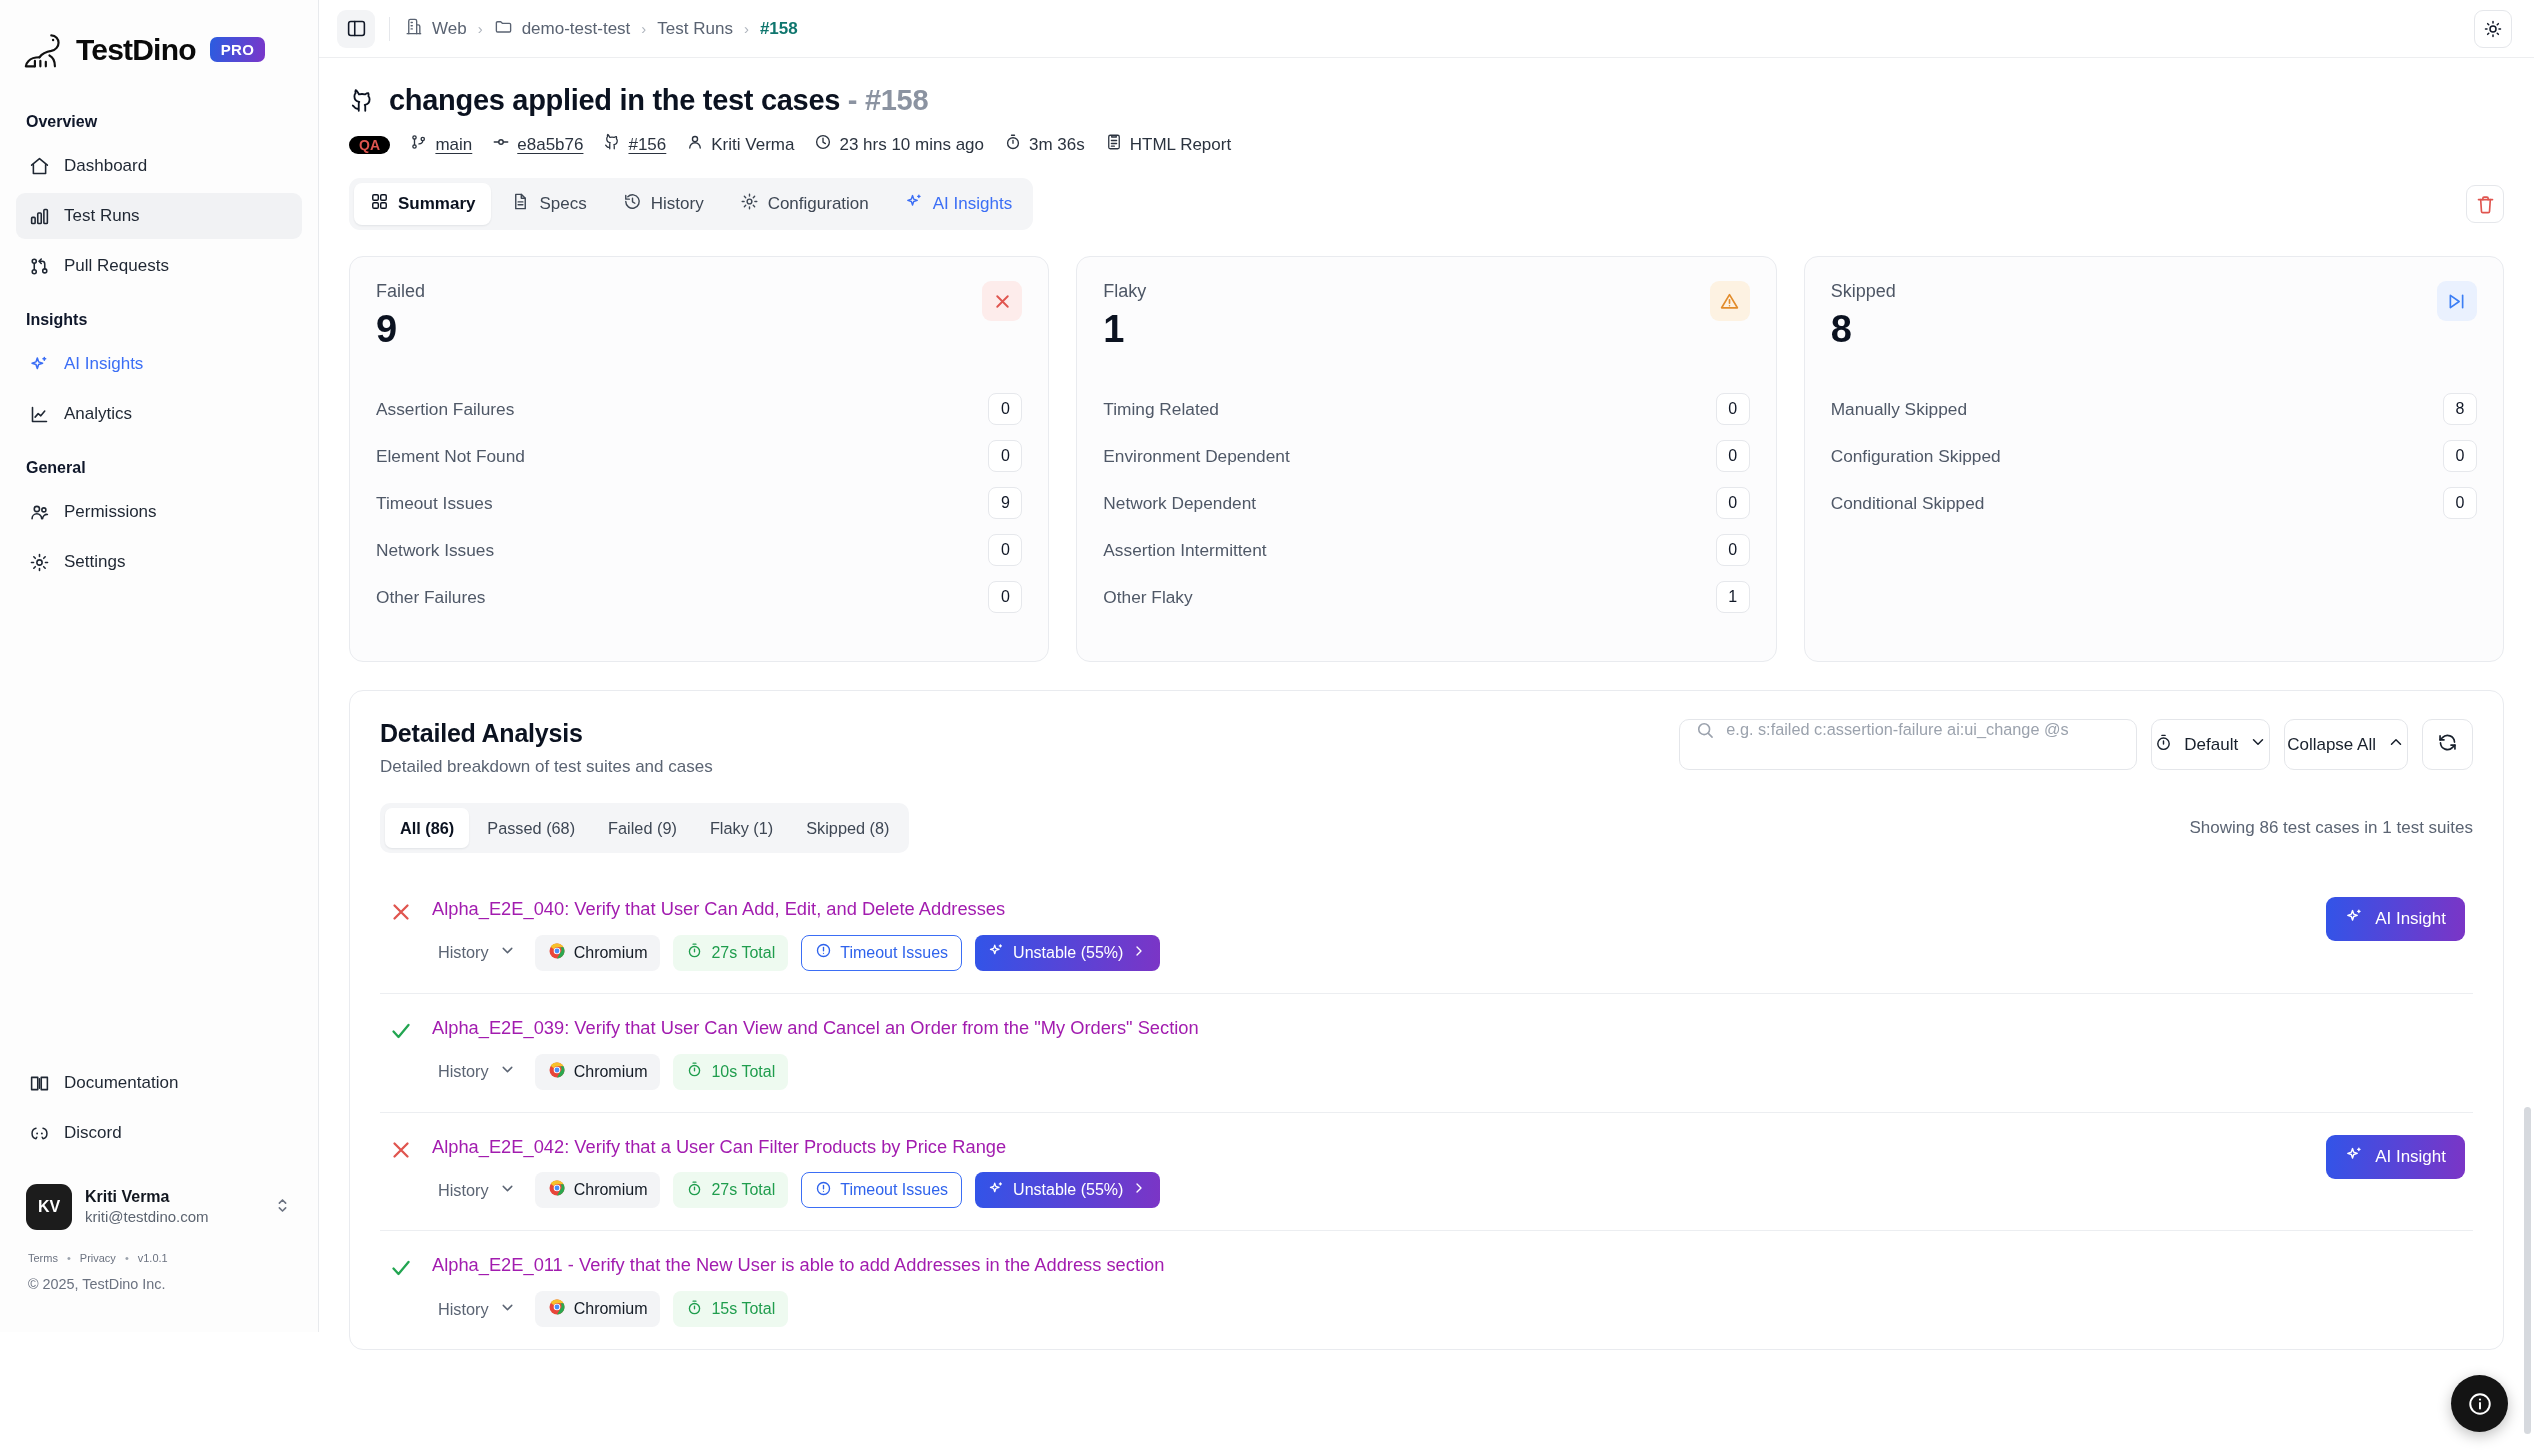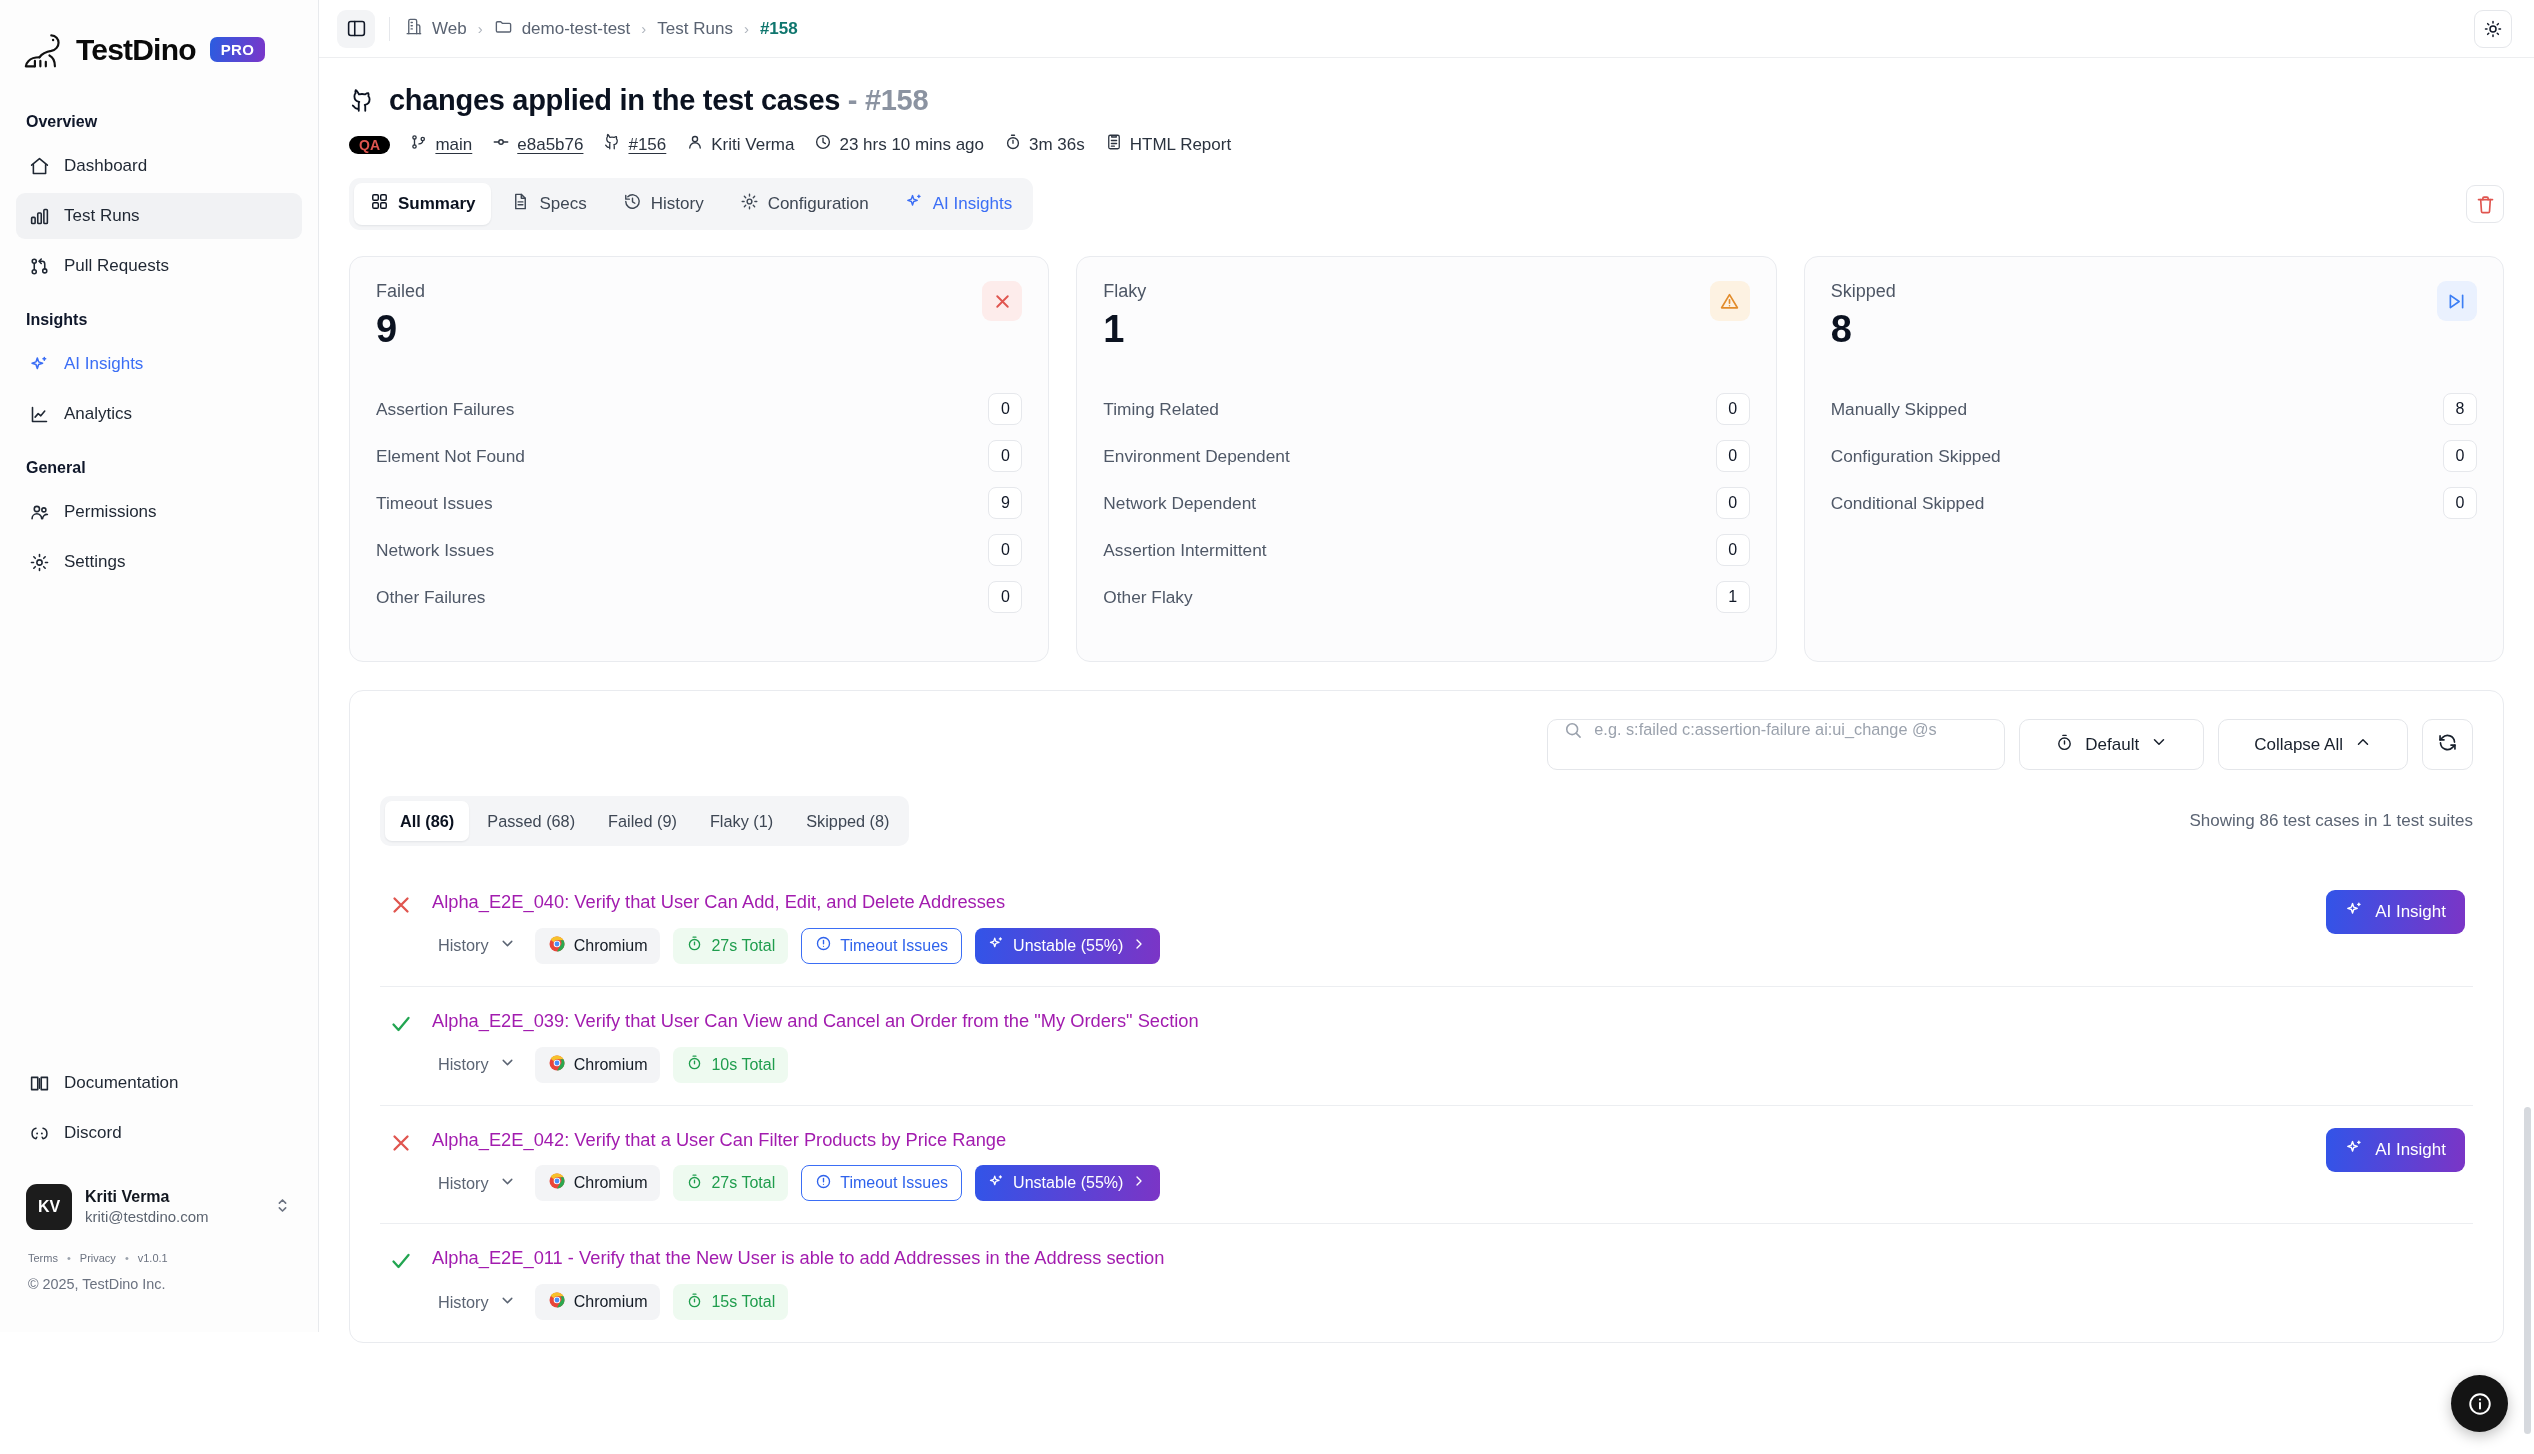--- a/index.html
+++ b/index.html
@@ -142,21 +142,21 @@
     width: 458px; height: 51px; border: 1px solid #e4e6ea; border-radius: 10px; background: #fff;
     display: flex; align-items: flex-start; gap: 11px; padding: 0 15px; overflow: hidden;
   }
   .search input {
     border: 0; outline: 0; font-size: 16.3px; color: #1f2733; width: 100%;
     font-family: "Liberation Sans", sans-serif; background: transparent;
   }
   .search input::placeholder { color: #9ba2ad; }
   .tool-btn {
     height: 51px; border: 1px solid #e4e6ea; border-radius: 10px; background: #fff;
-    display: flex; align-items: center; gap: 11px; padding: 0 35px; font-size: 17px;
+    display: flex; align-items: center; gap: 11px; padding: 0 2px; font-size: 17px;
     color: #18202c; cursor: pointer; white-space: nowrap;
   }
   .tool-btn.square { width: 51px; padding: 0; justify-content: center; }
 
   .filters-row { display: flex; align-items: center; margin-top: 26px; }
   .filters {
     display: inline-flex; align-items: center; gap: 3px; background: #f4f5f7;
     border-radius: 10px; padding: 5px;
   }
   .filter {
@@ -653,20 +653,24 @@
                 <span class="row-label">Conditional Skipped</span>
                 <span class="pill">0</span>
               </div>
             </div>
           </div>
 
         </section>
 
         <section class="panel">
           <div class="panel-head">
+            <div>
+              <div class="panel-title">Detailed Analysis</div>
+              <div class="panel-sub">Detailed breakdown of test suites and cases</div>
+            </div>
             <div class="panel-tools">
               <div class="search">
                 <span>
                   <svg viewBox="0 0 24 24" width="20" height="20" fill="none" stroke="#9ba2ad" stroke-width="1.9" stroke-linecap="round">
                       <circle cx="11" cy="11" r="6.5"></circle>
                       <path d="m16 16 4.5 4.5"></path>
                     </svg>
                 </span>
                 <input type="text" placeholder="e.g. s:failed c:assertion-failure ai:ui_change @s" style="">
               </div>

